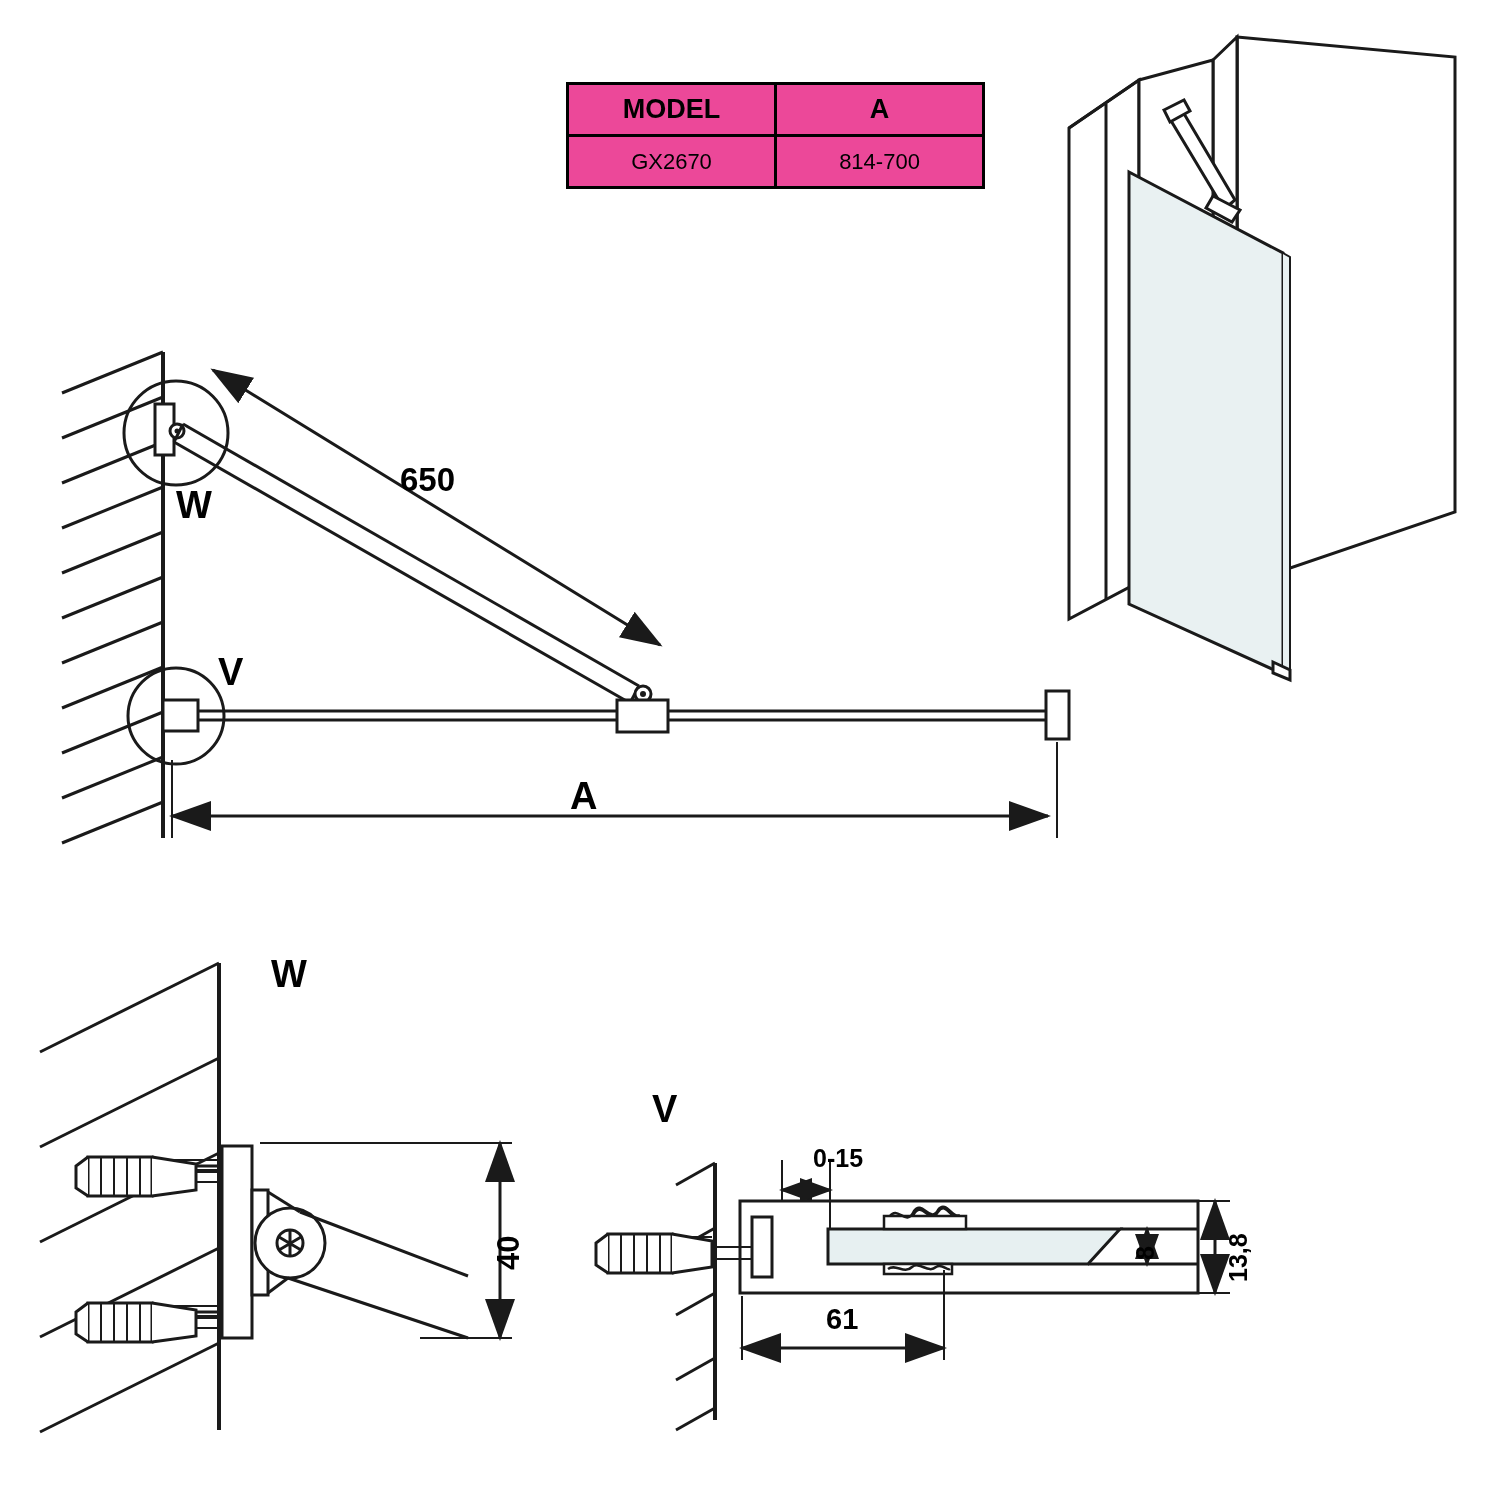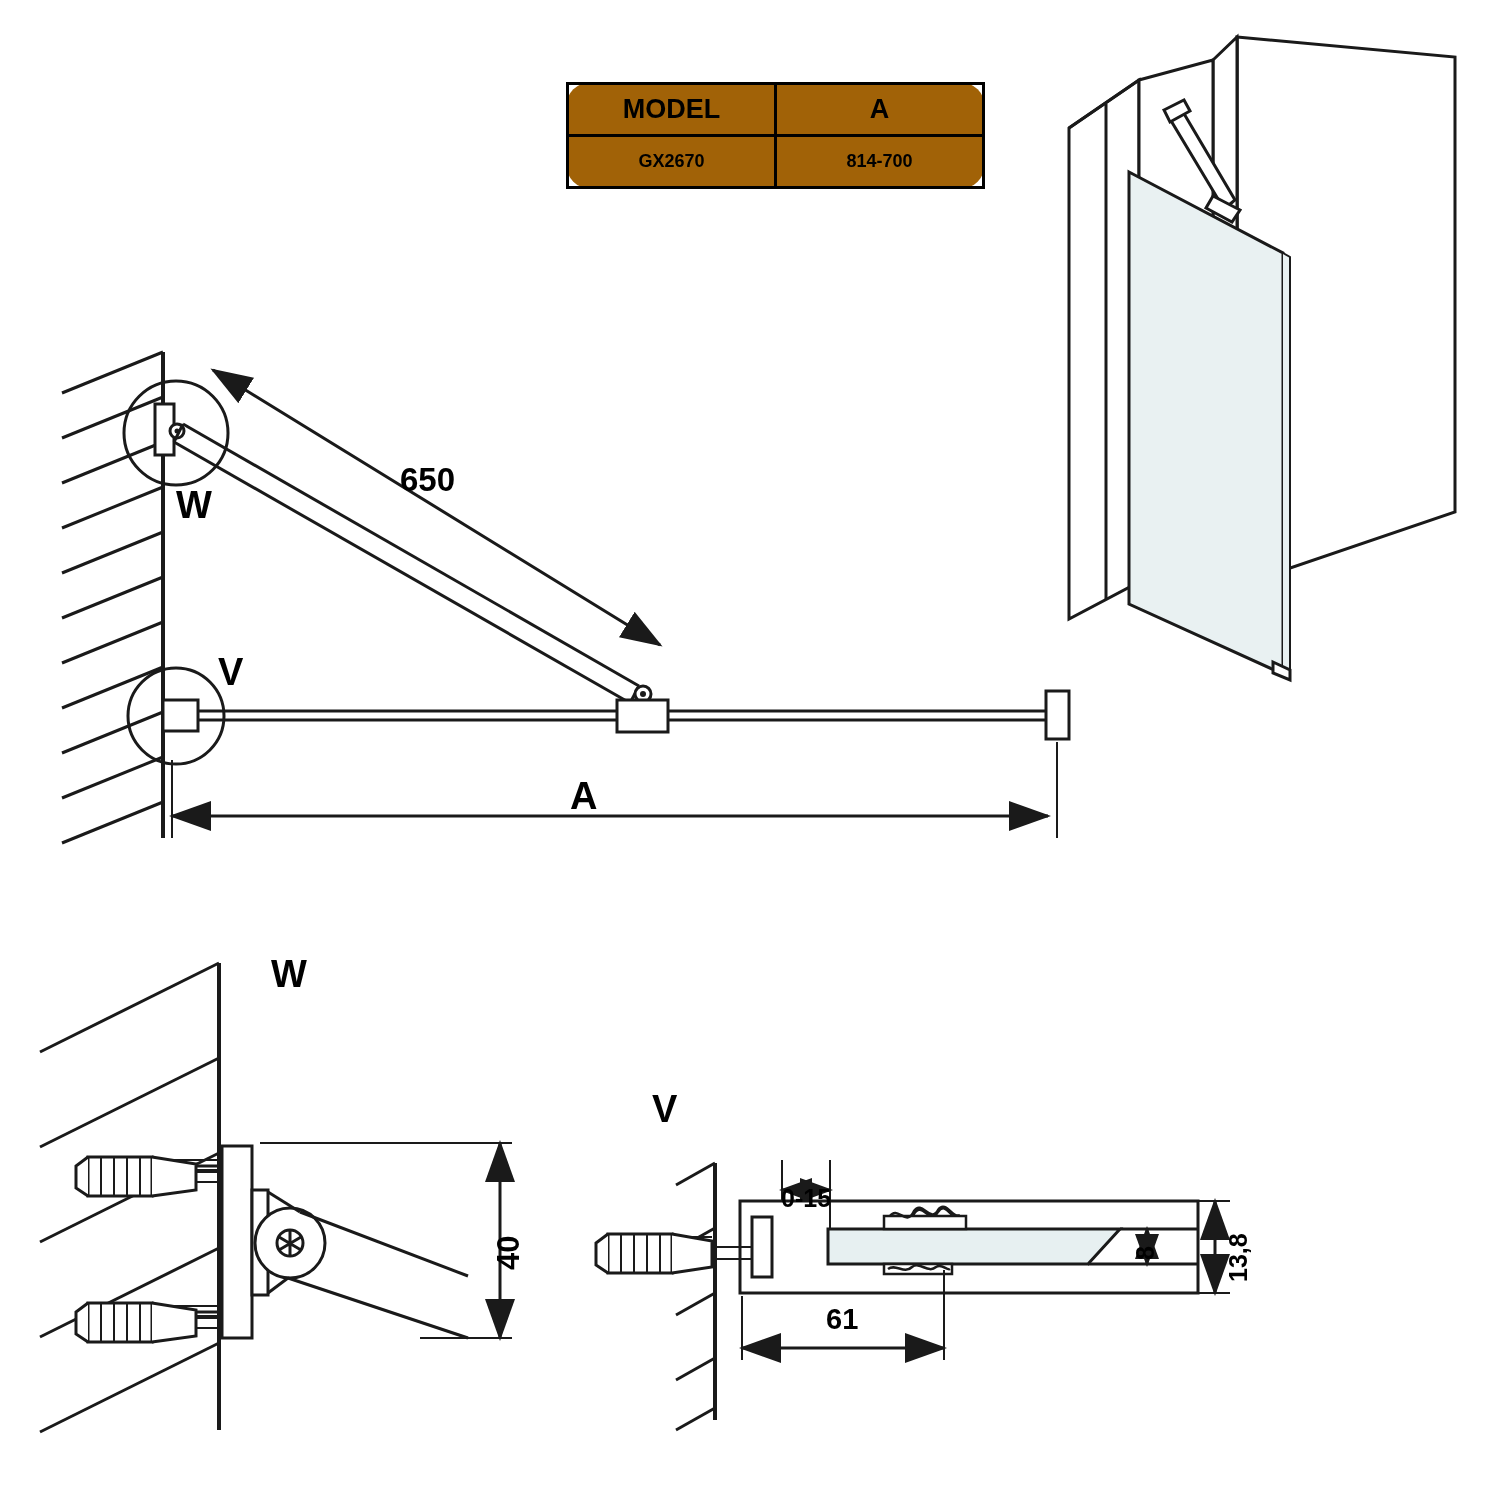--- a/index.html
+++ b/index.html
@@ -26,31 +26,30 @@
     left: 0; top: 0;
     width: 1500px;
     height: 1500px;
   }
   
   .model-table {
     position: absolute;
     left: 566px;
     top: 82px;
     border-collapse: collapse;
-    background: #a16207;
-    border-radius: 25px;
+    background: #ec4899;
   }
   .model-table th, .model-table td {
     border: 3px solid #000;
     width: 205px;
     height: 49px;
     text-align: center;
     vertical-align: middle;
-    font-size: 18px;
-    font-weight: bold;
+    font-size: 22px;
+    font-weight: normal;
     padding: 0;
   }
   .model-table th {
     font-weight: bold;
     font-size: 27px;
   }
   
   .lbl {
     position: absolute;
     font-size: 30px;
@@ -285,21 +284,21 @@
   <div class="lbl" style="left:400px; top:463px; font-size:33px;">650</div>
 
   <div class="lbl big" style="left:570px; top:777px;">A</div>
 
   <div class="lbl big" style="left:271px; top:955px;">W</div>
 
   <div class="lbl dim rot90" style="left:493px; top:1270px; font-size:31px;">40</div>
 
   <div class="lbl big" style="left:652px; top:1090px;">V</div>
 
-  <div class="lbl small" style="left:781px; top:1146px;margin-top:40px;">0-15</div>
+  <div class="lbl small" style="left:813px; top:1146px;">0-15</div>
 
   <div class="lbl small rot90" style="left:1133px; top:1260px;">8</div>
 
   <div class="lbl small rot90" style="left:1226px; top:1282px;">13,8</div>
 
   <div class="lbl dim" style="left:826px; top:1305px;">61</div>
 
 </div>
 
 </body></html>

